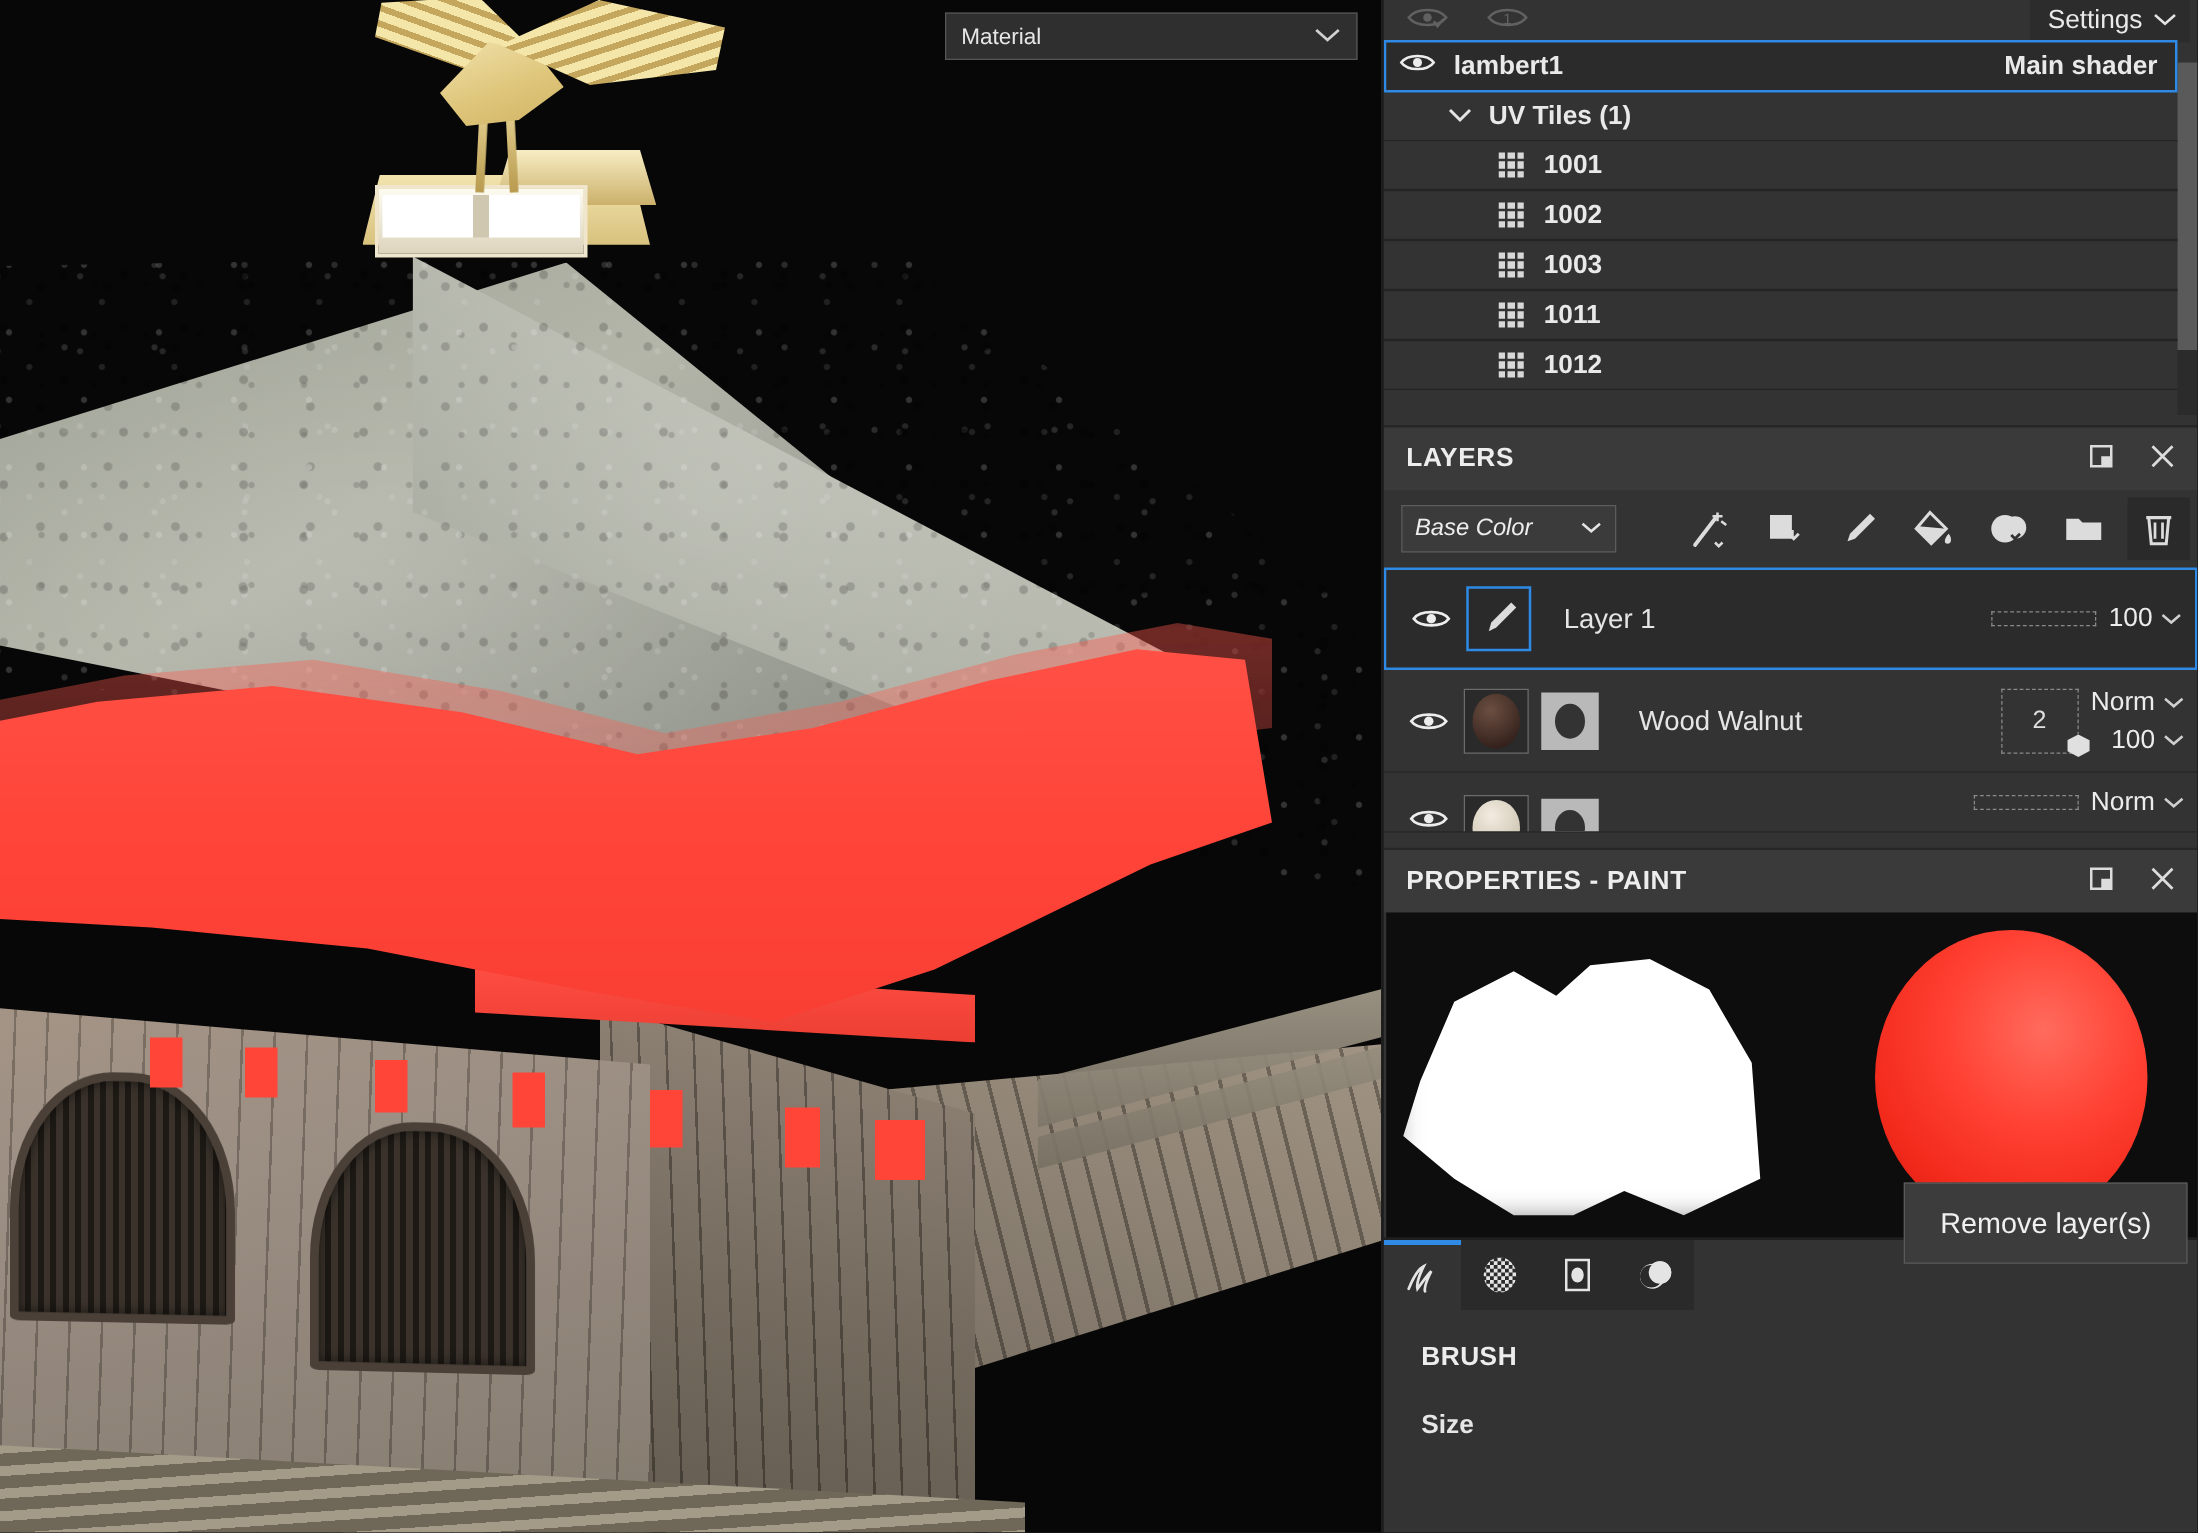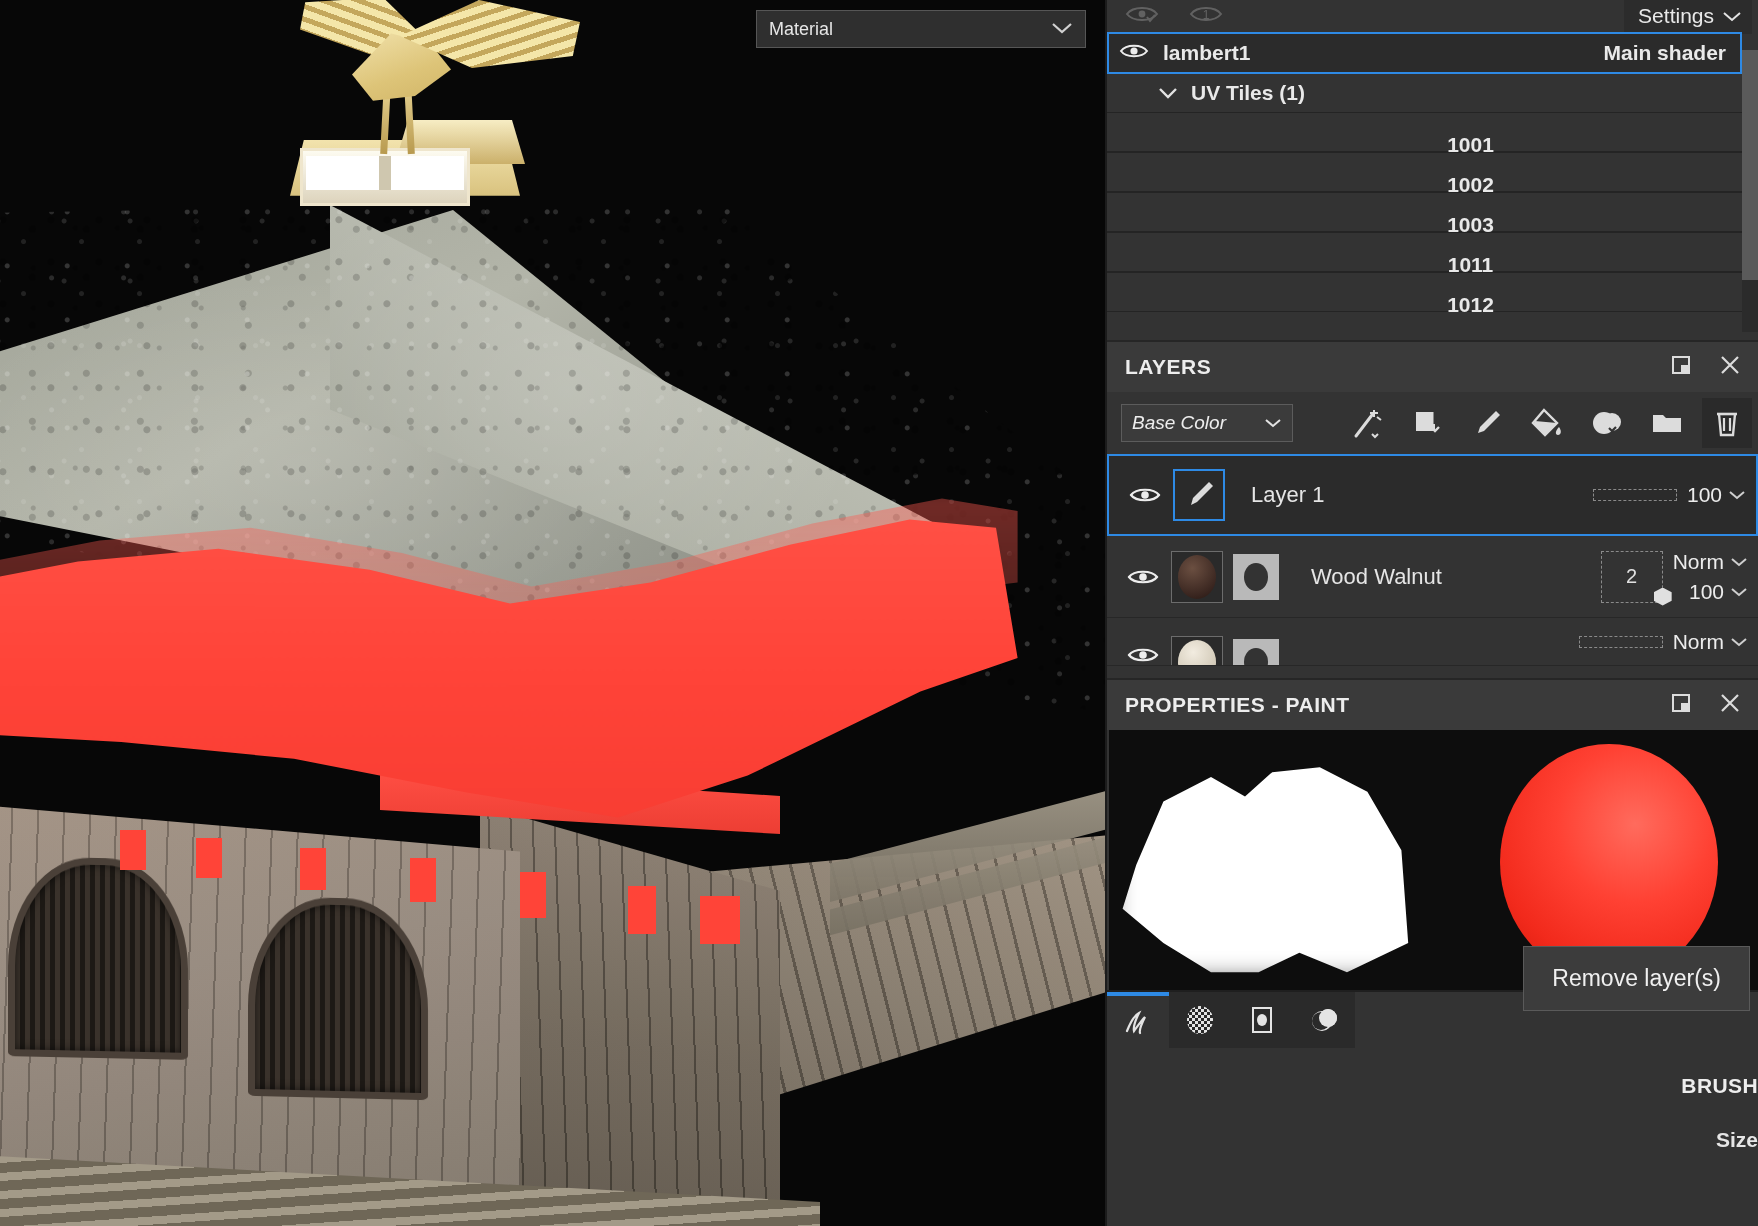--- a/index.html
+++ b/index.html
@@ -2,21 +2,21 @@
 <html><head>
 <meta charset="utf-8">
 <style>
   * { box-sizing: border-box; margin: 0; padding: 0; }
   html, body {
     width: 1758px; height: 1226px;
     background: #1e1e1e;
     font-family: "Liberation Sans", sans-serif;
     overflow: hidden;
   }
-  #app { position: relative; width: 1397px; height: 1226px; text-align: right; }
+  #app { position: relative; width: 1397px; height: 1226px; }
 
   
   #viewport {
     position: absolute; left: 0; top: 0;
     width: 1105px; height: 1226px;
     background: #070707;
     overflow: hidden;
   }
   .vp-layer { position: absolute; }
 
@@ -243,21 +243,20 @@
   #row-lambert .left { display: flex; align-items: center; gap: 14px; }
   #row-uvtiles {
     height: 38px; padding-left: 50px; gap: 12px;
     font-size: 21px; font-weight: bold;
   }
   .uv-tile-row {
     height: 40px; padding-left: 92px; gap: 16px;
     font-size: 21px; font-weight: bold;
     border-bottom: 1px solid #242424;
     border-top: 1px solid #242424;
-    flex-direction: column;
   }
 
   
   .grid-icon {
     width: 20px; height: 20px;
     display: grid; grid-template-columns: repeat(3, 1fr); grid-template-rows: repeat(3, 1fr);
     gap: 2px;
   }
   .grid-icon i { background: #d8d8d8; display: block; }
 

